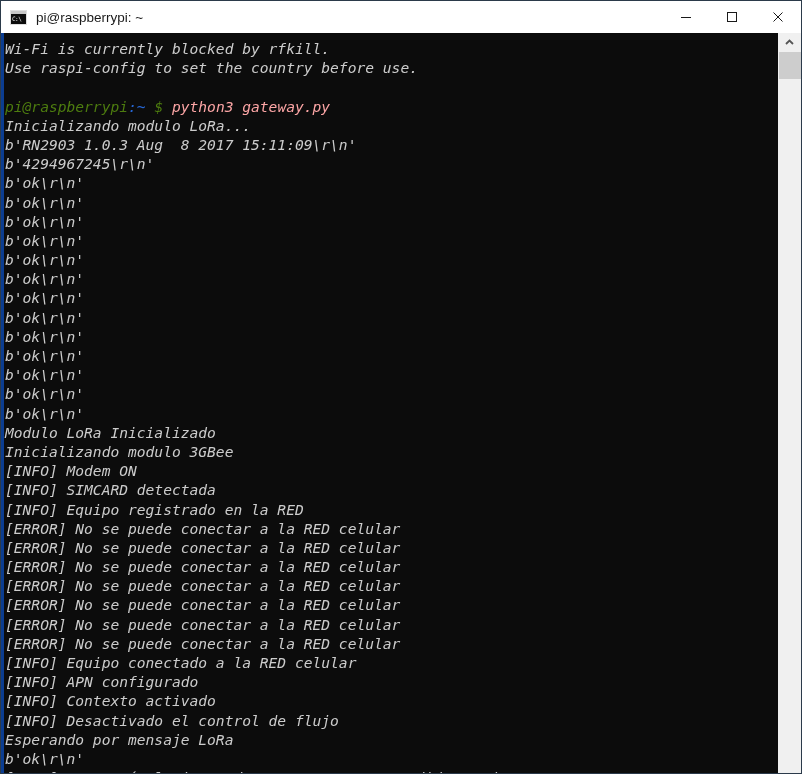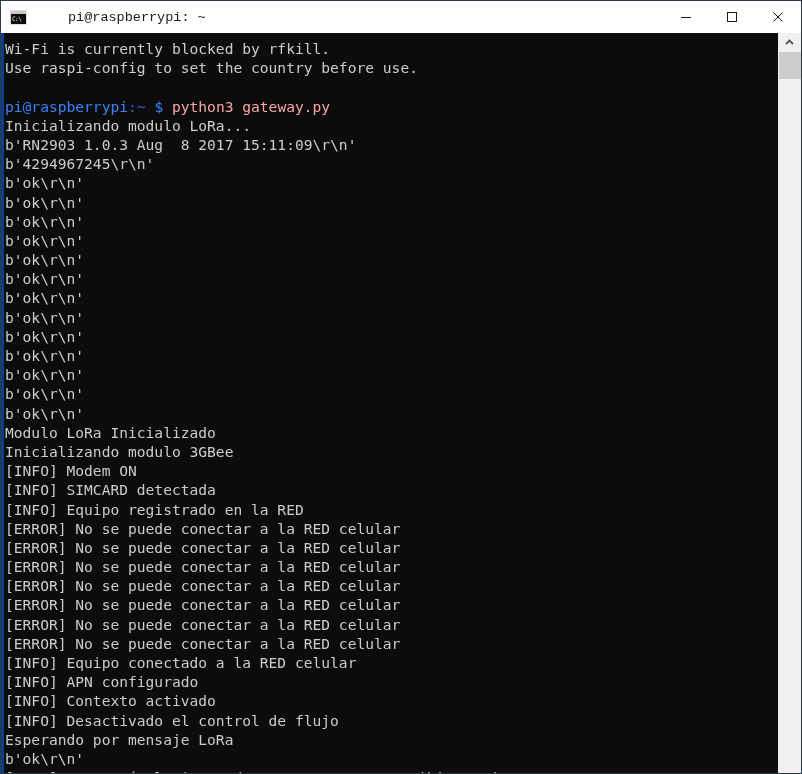--- a/index.html
+++ b/index.html
@@ -69,27 +69,26 @@
     position: absolute;
     left: 1px;
     top: 3px;
     font-family: "DejaVu Sans Mono", monospace;
     font-size: 6px;
     line-height: 9px;
     color: #e8e8e8;
     letter-spacing: -0.5px;
   }
   .title-text {
-    font-family: Liberation Mono, monospace;
+    font-family: Liberation Sans, sans-serif;
     font-size: 13.5px;
     color: #1a1a1a;
     white-space: nowrap;
     overflow: hidden;
     text-overflow: ellipsis;
-    margin-left: 32px;
   }
   .caption-buttons {
     display: flex;
     flex: 0 0 auto;
     height: 32px;
   }
   .caption-btn {
     width: 46px;
     height: 32px;
     display: flex;
@@ -101,20 +100,21 @@
 
   
   .term-area {
     position: absolute;
     left: 0;
     top: 32px;
     width: 800px;
     height: 740px;
     background: #0c0c0c;
     overflow: hidden;
+    font-style: italic;
   }
   .term-accent {
     position: absolute;
     left: 0;
     top: 0;
     width: 3px;
     height: 740px;
     background: #0b3d91;
   }
   .term-text {
@@ -124,21 +124,21 @@
     width: 770px;
     padding-top: 6px;
     font-family: "DejaVu Sans Mono", monospace;
     font-size: 14.6px;
     line-height: 19.2px;
     color: #cccccc;
     white-space: pre;
     box-sizing: border-box;
   }
   .line { height: 19.2px; white-space: pre; }
-  .c-green { color: #3b82f6; }
+  .c-green { color: #4d7c0f; }
   .c-blue  { color: #2666d4; }
   .c-white { color: #fca5a5; }
 
   
   .scrollbar {
     position: absolute;
     right: 0;
     top: 32px;
     width: 24px;
     height: 740px;

